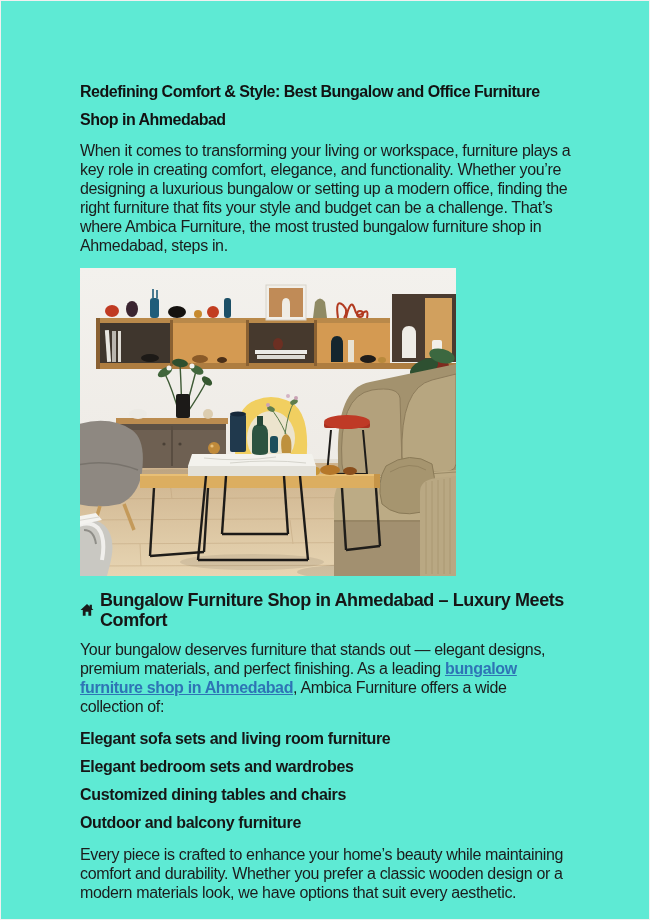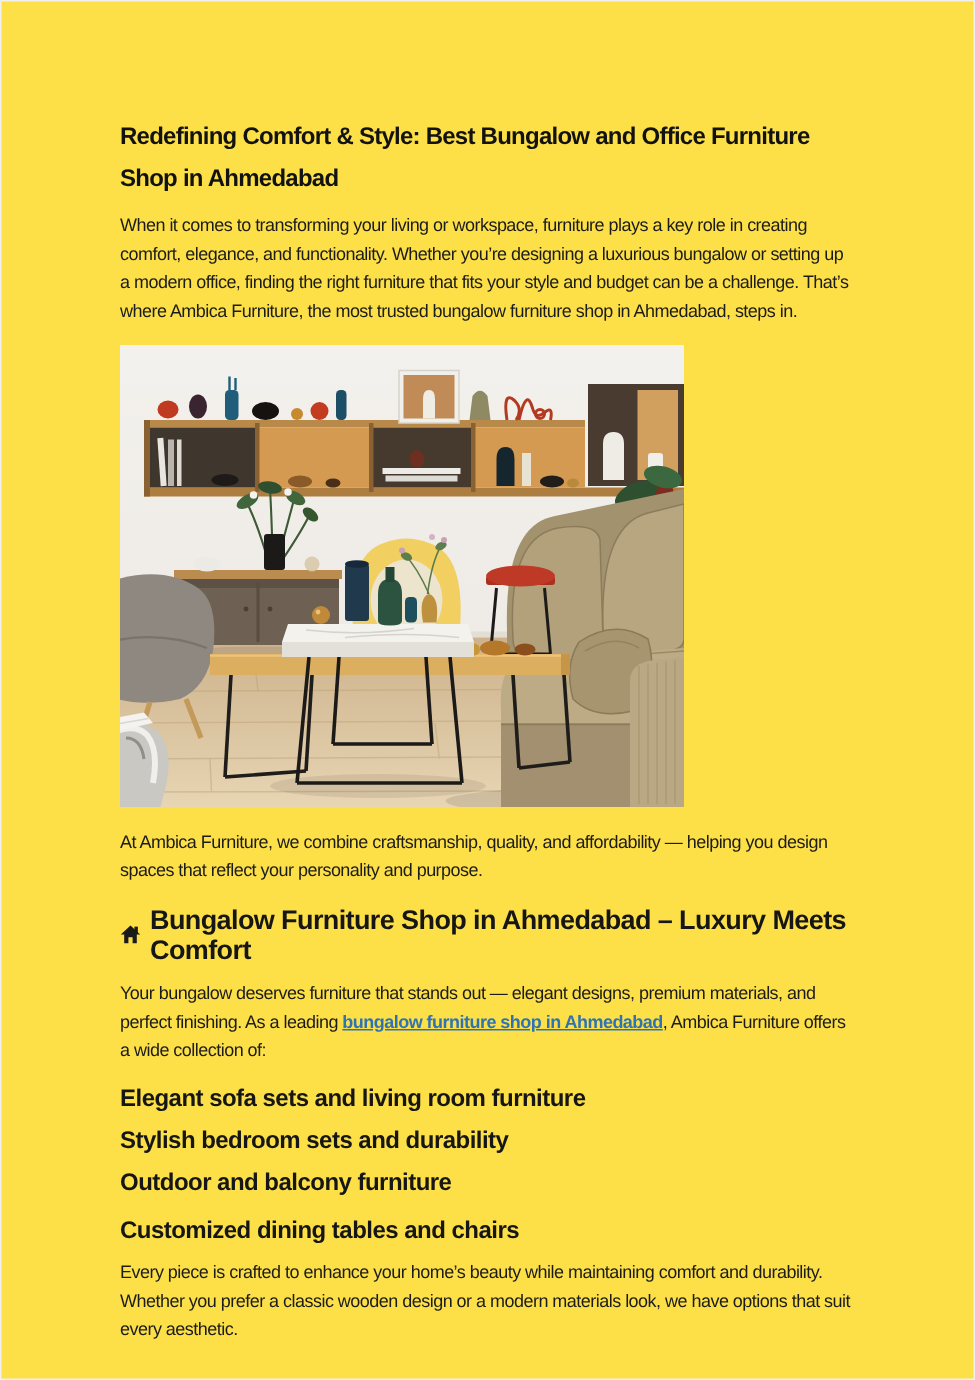--- a/index.html
+++ b/index.html
@@ -1,27 +1,27 @@
 <!DOCTYPE html>
 <html><head>
 <meta charset="utf-8">
 <style>
   html,body{margin:0;padding:0;background:#ffffff;}
   .page{
-    position:relative;width:650px;height:920px;background:#fde047;
+    position:relative;width:650px;height:920px;background:#5eead4;
     font-family:"Liberation Sans",sans-serif;color:#1a1a1a;overflow:hidden;
     box-shadow:inset 0 0 0 1px #f0f0f0;
   }
   .content{position:absolute;left:80px;top:78px;width:491px;}
   h1.doc-title{
     font-size:16px;line-height:28px;font-weight:700;color:#121212;
     letter-spacing:-0.5px;margin:0 0 7px 0;
   }
   p.body-text{
-    font-size:12px;line-height:19px;letter-spacing:-0.35px;margin:0 0 13px 0;color:#1c1c1c;
+    font-size:16px;line-height:19px;letter-spacing:-0.35px;margin:0 0 13px 0;color:#1c1c1c;
   }
   figure.hero{margin:2px 0 14px 0;width:376px;height:308px;display:block;}
   figure.hero svg{display:block;}
   h2.section-heading{
     font-size:18px;line-height:20px;font-weight:700;letter-spacing:-0.4px;
     margin:2px 0 10px 0;color:#161616;display:flex;align-items:center;gap:6px;
   }
   h2.section-heading .h-icon{display:inline-flex;flex:0 0 auto;}
   p.list-item{
     font-size:16px;line-height:19px;letter-spacing:-0.35px;font-weight:700;
@@ -259,35 +259,34 @@
         <g>
           <path d="M-10,254 Q10,246 24,257 Q36,268 31,292 L27,308 L-10,308 Z" fill="#c9c8c2"></path>
           <path d="M-4,258 Q10,252 18,260 Q26,270 22,292" stroke="#f0efec" stroke-width="4" fill="none"></path>
           <path d="M4,262 Q14,262 16,276" stroke="#8f8e88" stroke-width="2" fill="none"></path>
           <polygon points="-10,250 16,245 22,252 -10,259" fill="#f4f3ef"></polygon>
           <line x1="-10" y1="254" x2="19" y2="249" stroke="#d8d6d0" stroke-width="1"></line>
         </g>
       </svg>
     </figure>
 
-    <p class="body-text">At Ambica Furniture, we combine craftsmanship, quality, and affordability — helping you design spaces that reflect your personality and purpose.</p>
 
     <h2 class="section-heading">
       <span class="h-icon">
         <svg width="14" height="14" viewBox="0 0 16 16" xmlns="http://www.w3.org/2000/svg">
           <rect x="11" y="2" width="2.6" height="5" fill="#1a1a1a"></rect>
           <path d="M8 1.2 L15.4 8 L12.8 8 L12.8 14.6 L9.6 14.6 L9.6 10 L6.4 10 L6.4 14.6 L3.2 14.6 L3.2 8 L0.6 8 Z" fill="#1a1a1a"></path>
         </svg>
       </span>
       <span>Bungalow Furniture Shop in Ahmedabad – Luxury Meets Comfort</span>
     </h2>
 
     <p class="body-text"><span>Your bungalow deserves furniture that stands out — elegant designs, premium materials, and perfect finishing. As a leading </span><a class="doc-link" style="color:#2E74B5" href="#">bungalow furniture shop in Ahmedabad</a><span>, Ambica Furniture offers a wide collection of:</span></p>
 
     <p class="list-item">Elegant sofa sets and living room furniture</p>
-    <p class="list-item">Stylish bedroom sets and durability</p>
+    <p class="list-item">Elegant bedroom sets and wardrobes</p>
+    <p class="list-item">Customized dining tables and chairs</p>
     <p class="list-item last">Outdoor and balcony furniture</p>
-    <p class="list-item">Customized dining tables and chairs</p>
 
     <p class="body-text">Every piece is crafted to enhance your home’s beauty while maintaining comfort and durability. Whether you prefer a classic wooden design or a modern materials look, we have options that suit every aesthetic.</p>
 
   </div>
 </div>
 
 </body></html>

